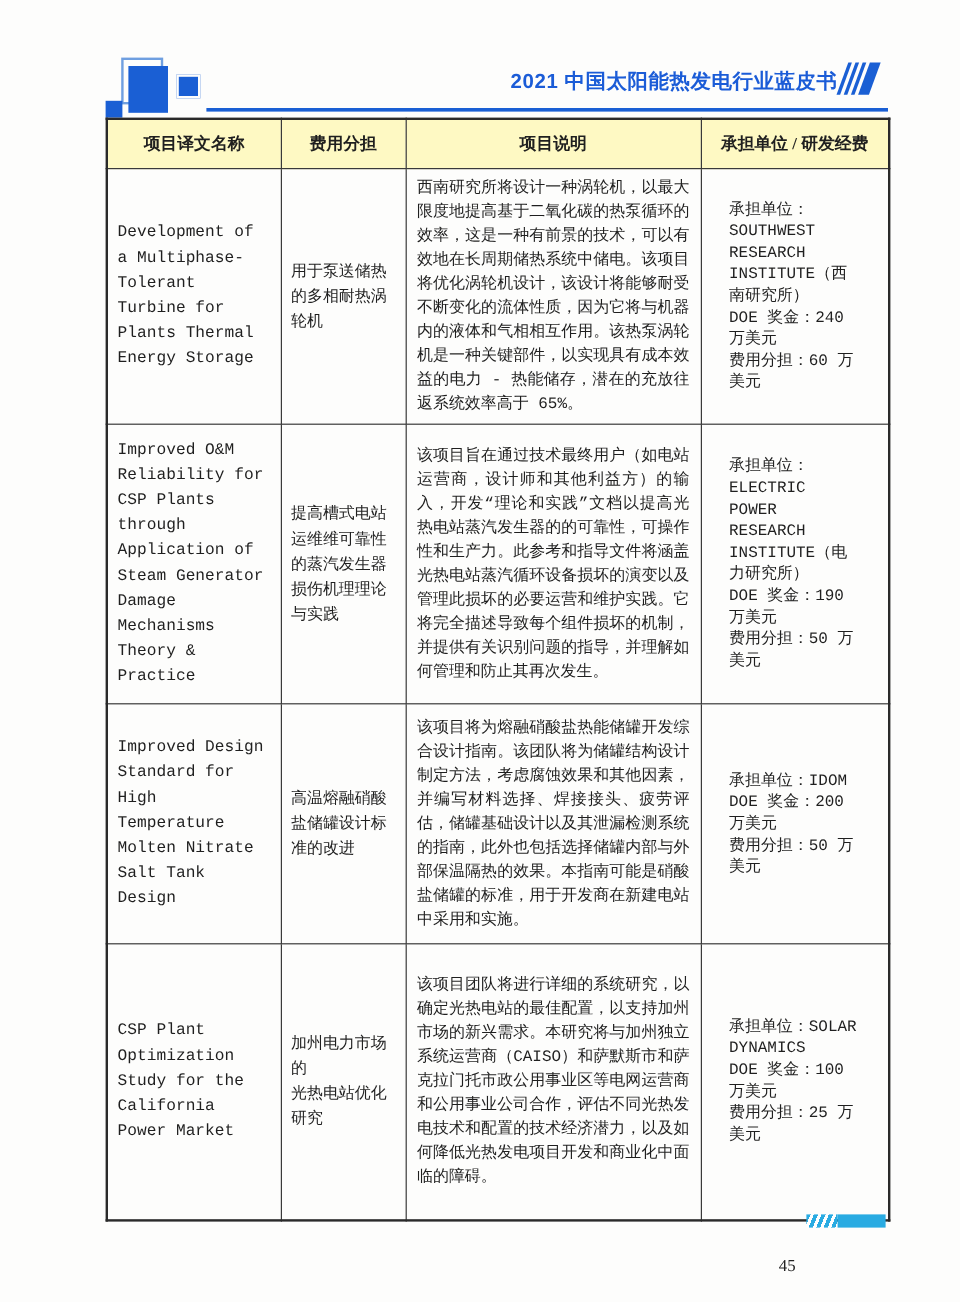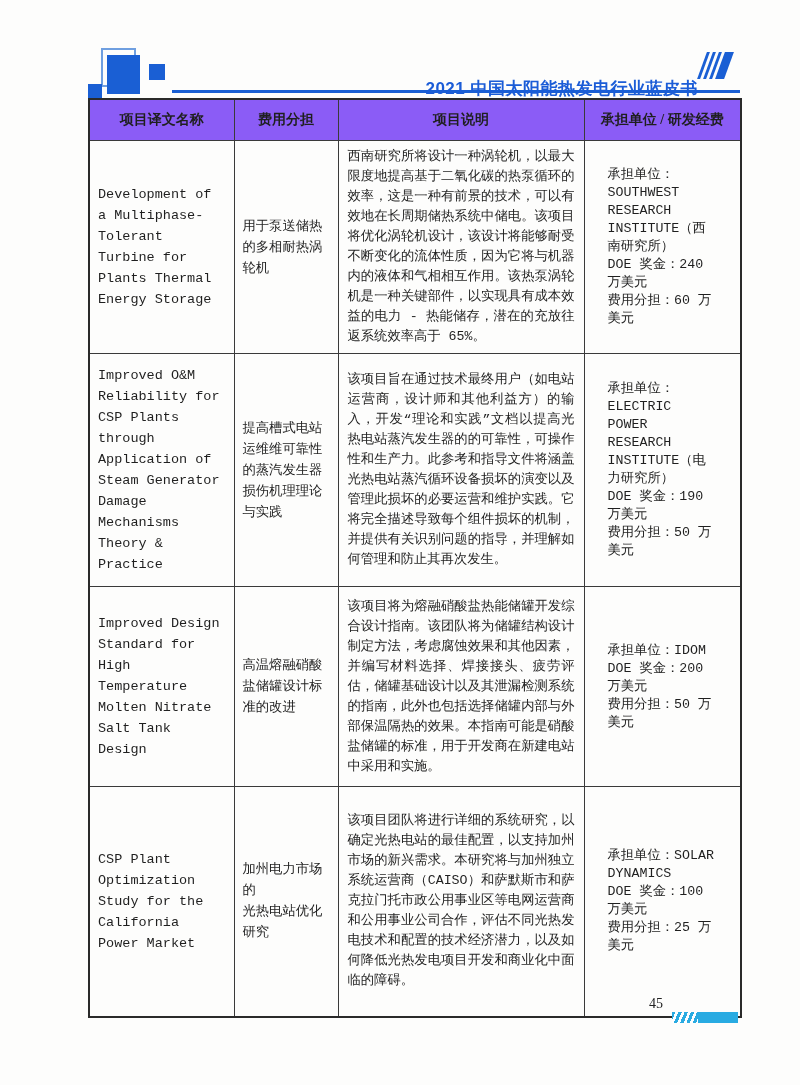--- a/index.html
+++ b/index.html
@@ -12,49 +12,49 @@
   
   .logo{position:absolute;left:88px;top:46px;width:82px;height:56px;}
   .logo .sq-outline{position:absolute;left:13px;top:2px;width:31px;height:35px;border:2px solid #6f9fe0;background:transparent;}
   .logo .sq-big{position:absolute;left:19px;top:9px;width:33px;height:39px;background:#1a5fd4;}
   .logo .sq-small{position:absolute;left:0px;top:38px;width:14px;height:14px;background:#1a5fd4;}
   .logo .sq-right{position:absolute;left:59px;top:16px;width:16px;height:16px;background:#1a5fd4;border:2px solid #fdfdfc;box-shadow:0 0 0 0 #1a5fd4;}
   .header-rule{position:absolute;left:172px;top:90px;width:568px;height:3px;background:#1a5fd4;}
   .header-title{
     position:absolute;top:56px;right:102px;
     font-family:"Liberation Sans","DejaVu Sans",sans-serif;
-    font-size:17px;font-weight:700;color:#1b5cd7;letter-spacing:0.5px;white-space:nowrap;margin-top:21px;
+    font-size:17px;font-weight:700;color:#1b5cd7;letter-spacing:0.5px;white-space:nowrap;
   }
   .header-stripes{position:absolute;top:52px;right:60px;width:38px;height:27px;display:flex;align-items:stretch;gap:3px;}
   .header-stripes i{display:block;background:#1a5fd4;transform:skewX(-20deg);}
   .header-stripes i.thin{width:3px;}
   .header-stripes i.thick{width:9px;}
   
   table.projects{
     position:absolute;left:88px;top:98px;width:652px;
     border-collapse:collapse;table-layout:fixed;
     border:2px solid #2a2a2a;
   }
   col.c1{width:145px;} col.c2{width:104px;} col.c3{width:246px;} col.c4{width:157px;}
   th{
-    height:36px;background:#8b5cf6;
+    height:36px;background:#fef9c3;
     font-size:14px;font-weight:600;text-align:center;
     border:1px solid #3a3a3a;padding:2px 4px;
   }
   td{
     border:1px solid #3a3a3a;vertical-align:middle;
     padding:6px 8px;font-size:13.3px;line-height:21px;font-family:Liberation Mono, monospace;
   }
   tr.r1{height:210px;} tr.r2{height:233px;} tr.r3{height:200px;} tr.r4{height:230px;}
   td.en{font-size:13.5px;line-height:21px;}
   td.cn{white-space:pre-line;}
   td.desc{text-align:justify;line-height:20px;padding:6px 9px;}
   td.fund{white-space:pre-line;line-height:18px;padding:6px 23px;}
   
-  .page-number{position:absolute;left:649px;top:996px;font-size:14px;color:#222;}
+  .page-number{position:absolute;left:649px;top:1048px;font-size:14px;color:#222;}
   .footer-bar{position:absolute;left:672px;top:1012px;width:66px;height:11px;display:flex;}
   .footer-bar .stripes{
     width:26px;height:100%;
     background:repeating-linear-gradient(112deg,#29abe2 0 3.2px,#ffffff 3.2px 5.8px);
   }
   .footer-bar .solid{flex:1;height:100%;background:#29abe2;}
 </style>
 </head>
 <body>
 

